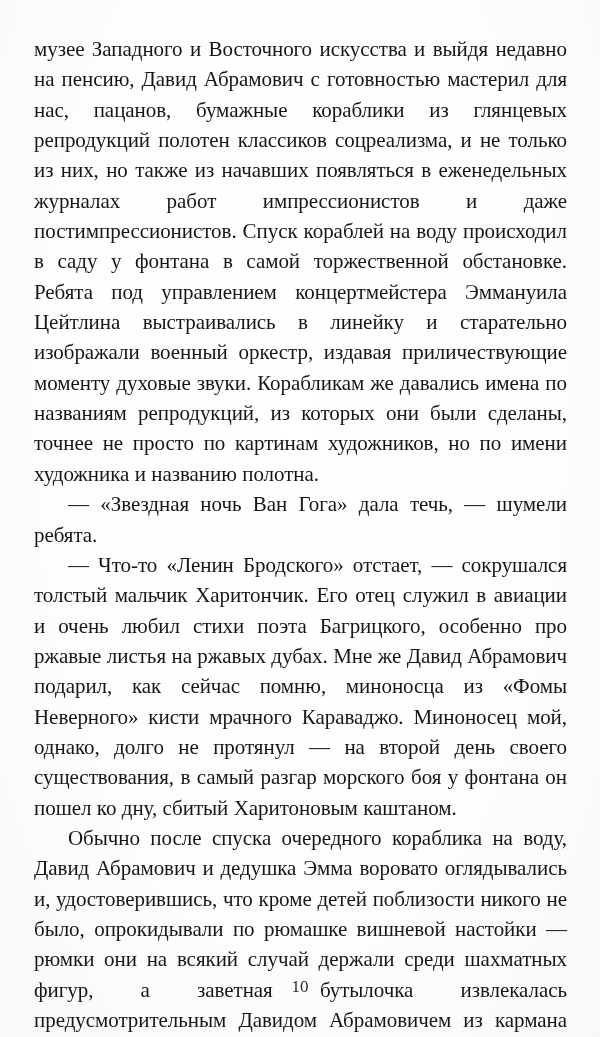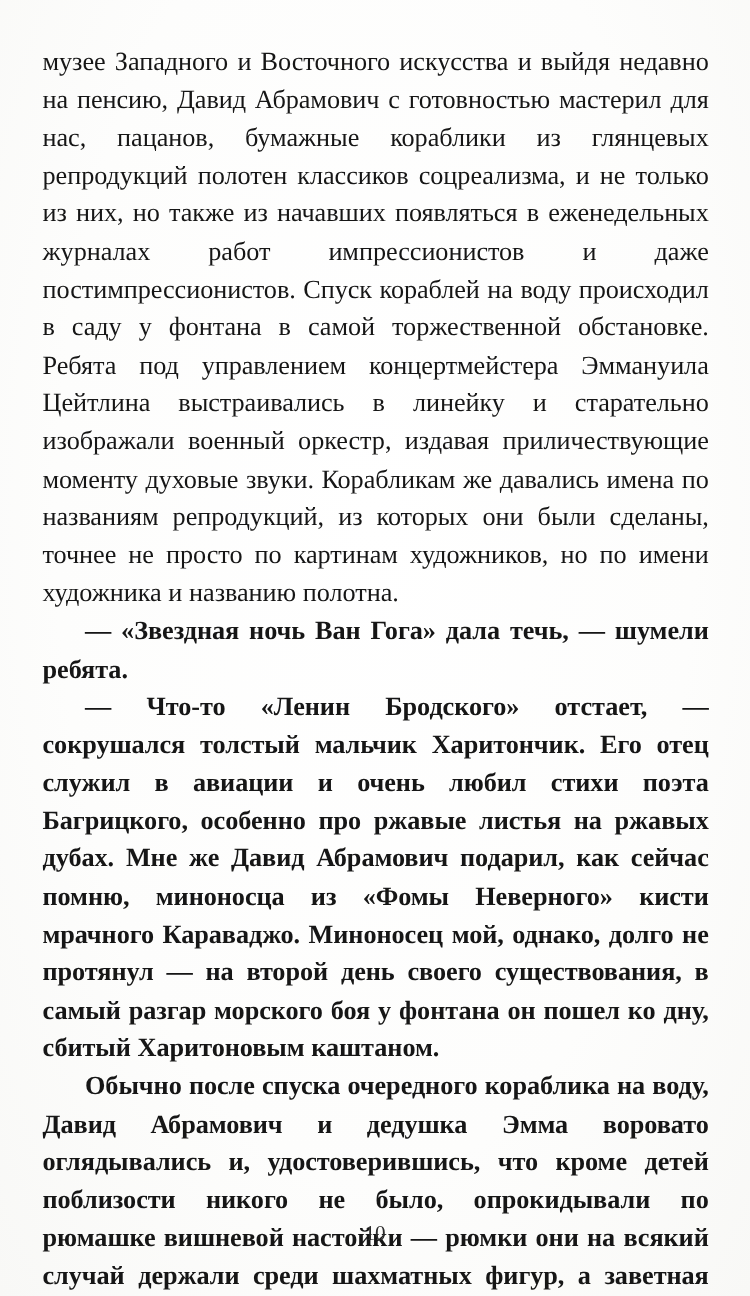--- a/index.html
+++ b/index.html
@@ -38,21 +38,20 @@
     font-size: 21px;
     line-height: 30.35px;
     letter-spacing: -0.05px;
     word-spacing: 0.2px;
     color: #161616;
     hyphens: manual;
   }
 
   p.indent {
     text-indent: 34px;
-    font-weight: bold;
   }
 
   .page-number {
     position: absolute;
     left: 0;
     right: 0;
     top: 977px;
     text-align: center;
     font-size: 17px;
     color: #2b2b2b;

